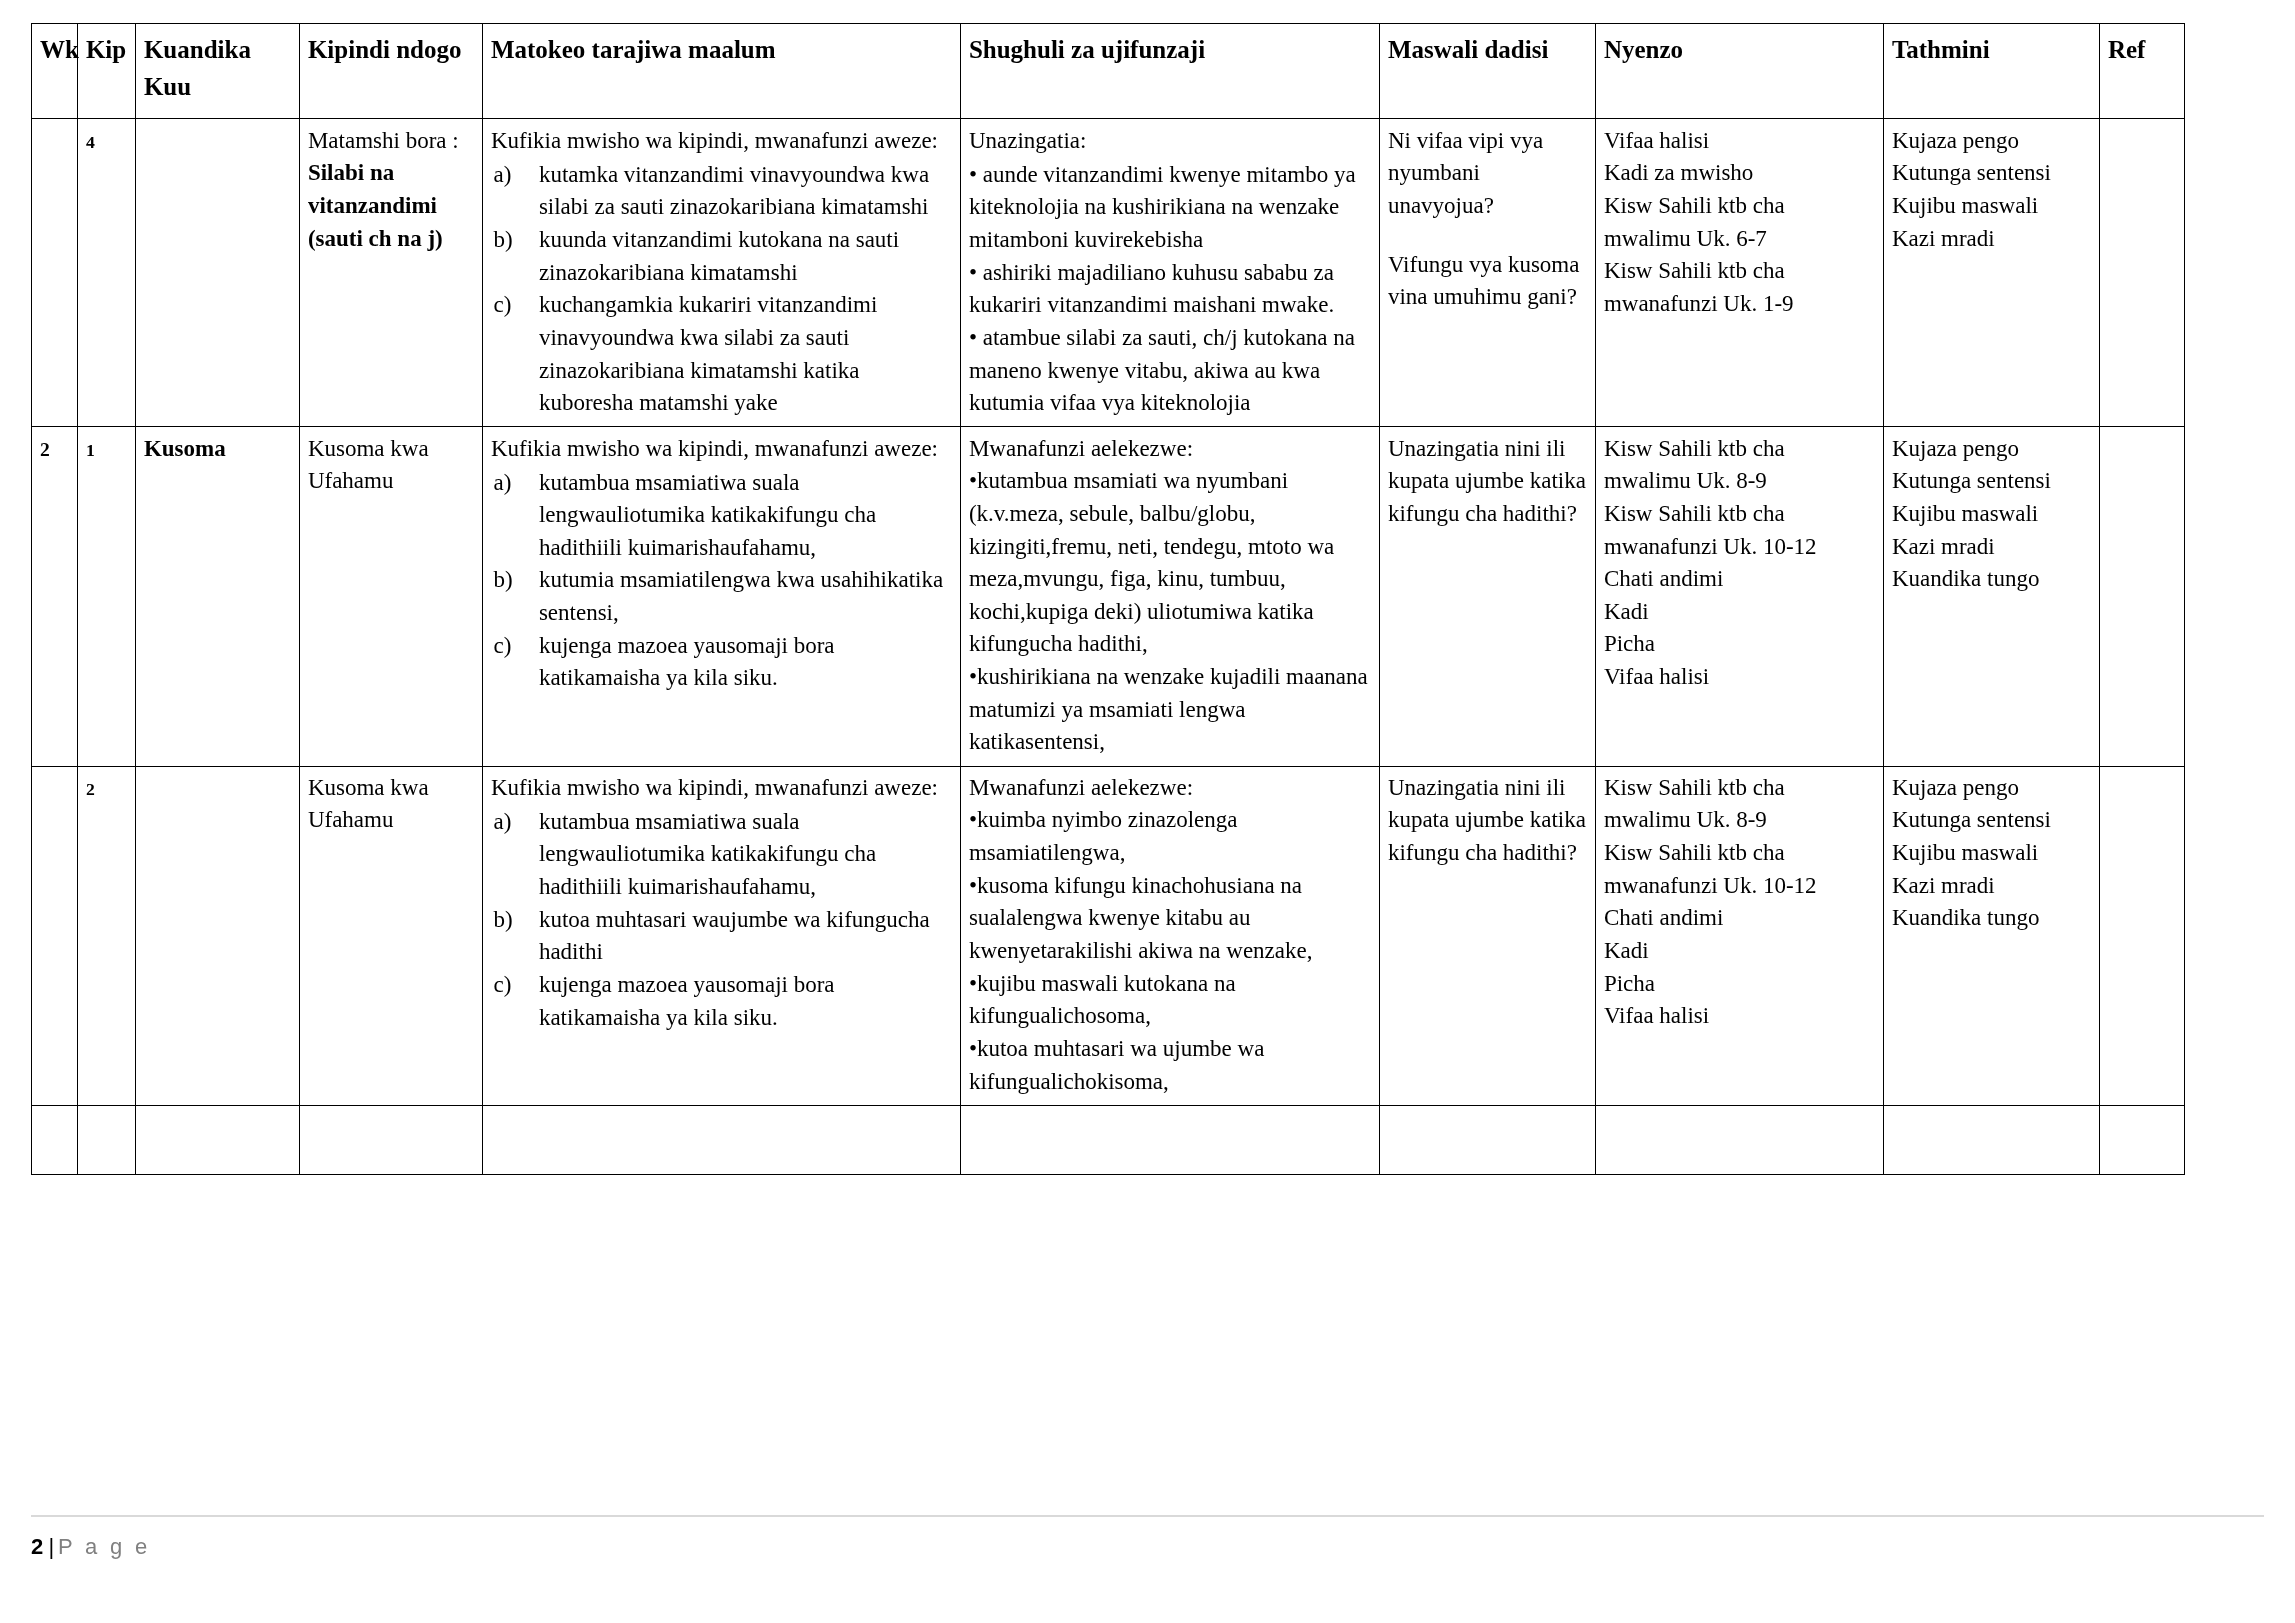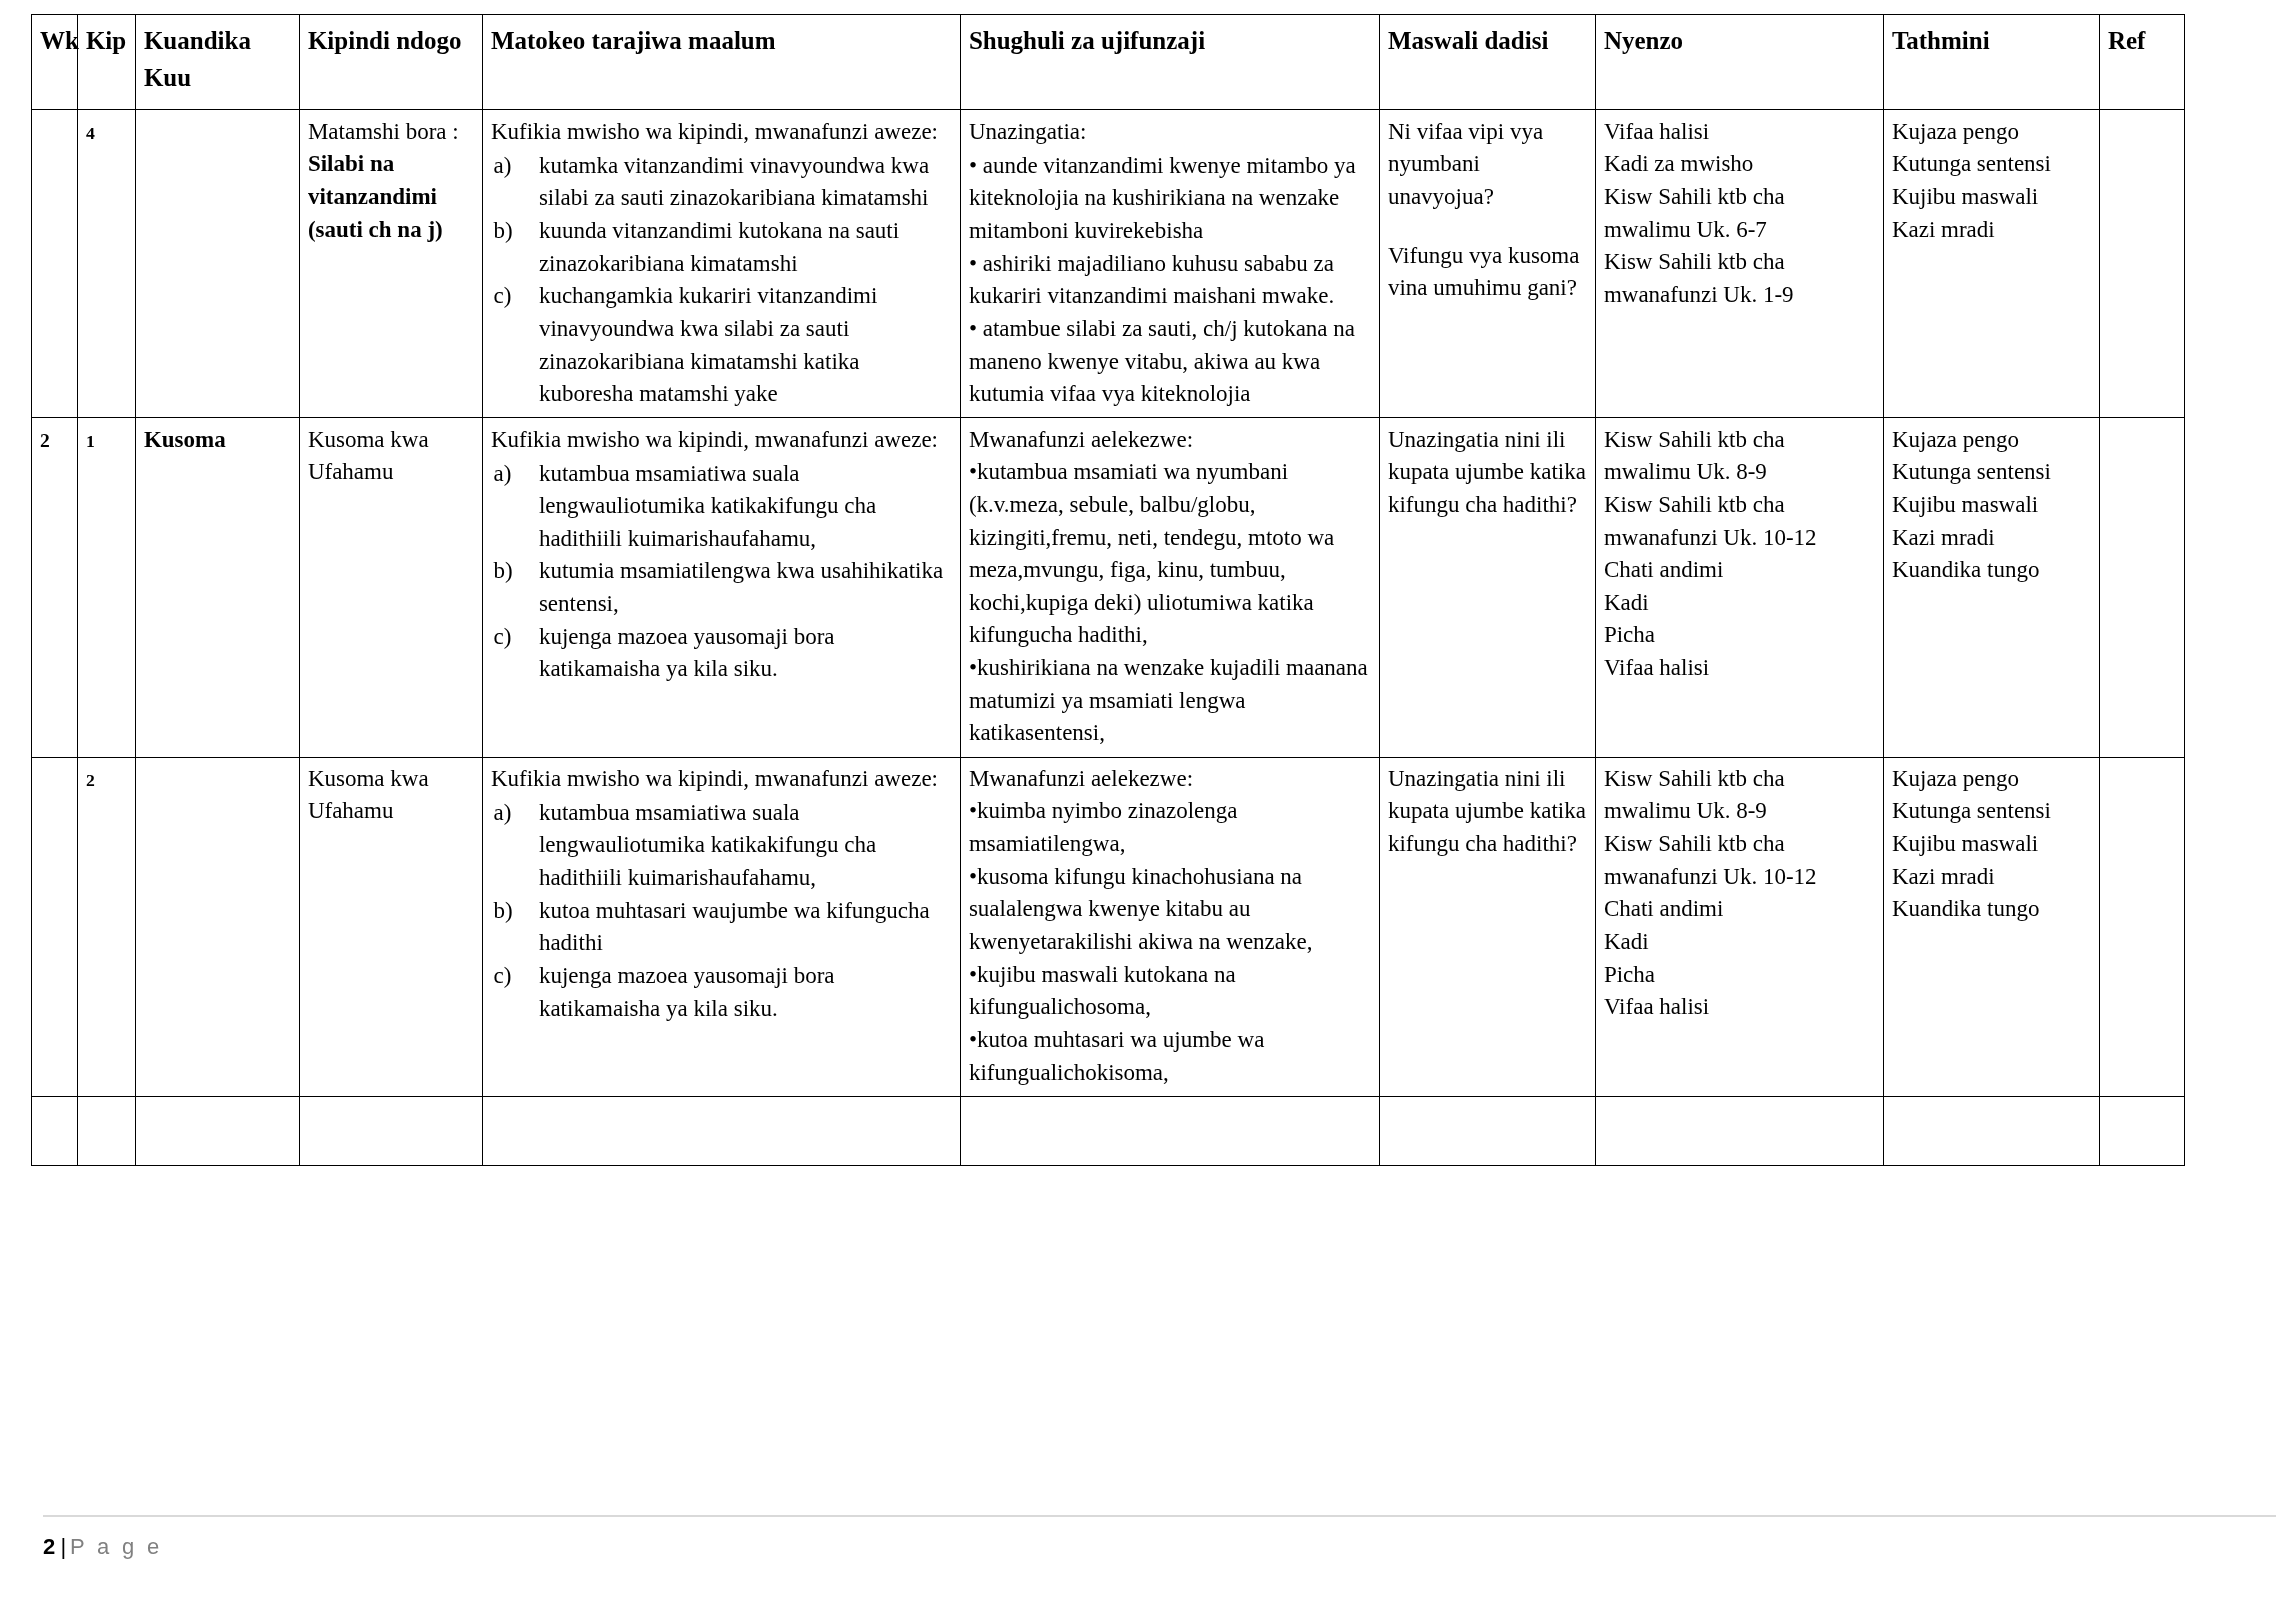--- a/index.html
+++ b/index.html
@@ -20,21 +20,21 @@
     left: 0; top: 0;
     width: 2295px;
     height: 1623px;
     box-sizing: border-box;
     padding: 14.4px 23.6px 0 31px;
   }
   table.scheme {
     border-collapse: collapse;
     width: 2010px;
     table-layout: fixed;
-    margin-top: 0;
+    margin-top: 9px;
   }
   table.scheme td, table.scheme th {
     border: 1.3px solid #000000;
     vertical-align: top;
     padding: 5.2px 6.5px 6.5px 7.9px;
     font-size: 23px;
     line-height: 1.42;
     font-weight: normal;
     text-align: left;
   }
@@ -101,21 +101,20 @@
   }
   .nowrapline { display: block; }
 
   .emptyrow td { height: 56px; }
 
   .footer {
     position: absolute;
     left: 31px;
     top: 1515px;
     width: 2233px;
-    margin-left: 12px;
   }
   .footer .rule {
     border-top: 2px solid #d9d9d9;
     width: 2233px;
     margin-bottom: 17px;
   }
   .footer .pagenum {
     font-family: "Liberation Sans", sans-serif;
     font-size: 22px;
   }

